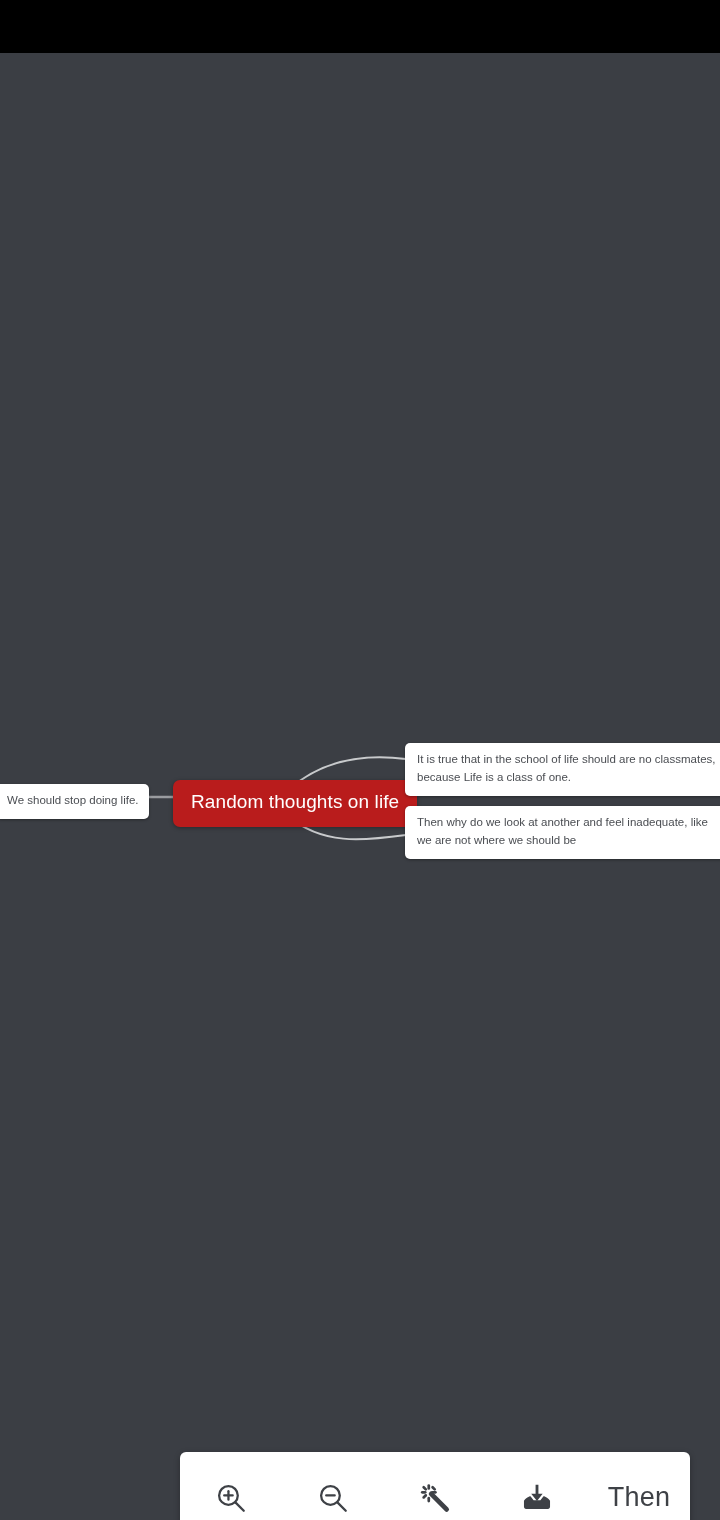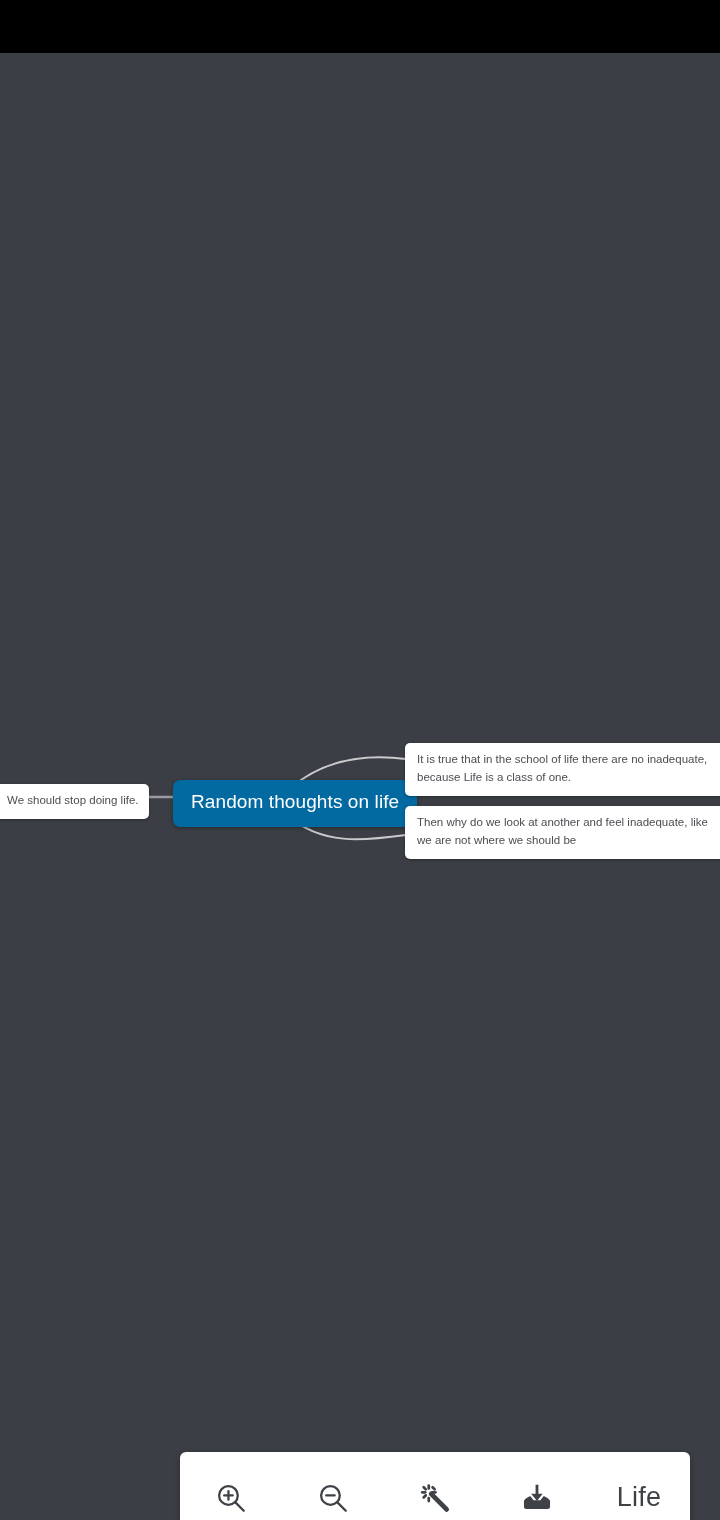--- a/index.html
+++ b/index.html
@@ -47,21 +47,21 @@
   
   .node {
     position: absolute;
     background: #ffffff;
     color: #4a4d52;
     border-radius: 5px;
     box-shadow: 0 1px 3px rgba(0,0,0,0.35);
   }
 
   .node-root {
-    background: #0369a1;
+    background: #b91c1c;
     color: #ffffff;
     border-radius: 7px;
     font-size: 19px;
     line-height: 1.2;
     letter-spacing: 0.1px;
     padding: 11px 18px 13px 18px;
     white-space: nowrap;
     box-shadow: 0 1px 4px rgba(0,0,0,0.35);
   }
 
@@ -137,21 +137,21 @@
 
   <div class="node node-leaf-small" id="node-left">
     <span>We should stop doing life.</span>
   </div>
 
   <div class="node node-root" id="node-root">
     <span>Random thoughts on life</span>
   </div>
 
   <div class="node node-leaf-wide" id="node-right-top">
-    <span>It is true that in the school of life there are no inadequate, because Life is a class of one.</span>
+    <span>It is true that in the school of life should are no classmates, because Life is a class of one.</span>
   </div>
 
   <div class="node node-leaf-wide" id="node-right-bot">
     <span>Then why do we look at another and feel inadequate, like we are not where we should be</span>
   </div>
 
   <div id="toolbar">
 
     <div class="tool-btn">
       <span>
@@ -194,17 +194,17 @@
         <svg width="34" height="34" viewBox="0 0 24 24" fill="#3e4146">
           <path d="M11.0 2.6 h2.0 v6.4 h3.0 L12 14.2 L7.9 9.0 h3.1 z"></path>
           <path d="M2.8 14.0 c2.2 -3.0 4.6 -3.2 4.6 -3.2 l2.2 2.7 h4.8 l2.2 -2.7
                    c0 0 2.4 0.2 4.6 3.2 v4.2 c0 0.9 -0.6 1.5 -1.5 1.5 h-15.4
                    c-0.9 0 -1.5 -0.6 -1.5 -1.5 z"></path>
         </svg>
       </span>
     </div>
 
     <div class="tool-btn" id="tool-exit">
-      <span>Life</span>
+      <span>Then</span>
     </div>
 
   </div>
 </div>
 
 </body></html>

